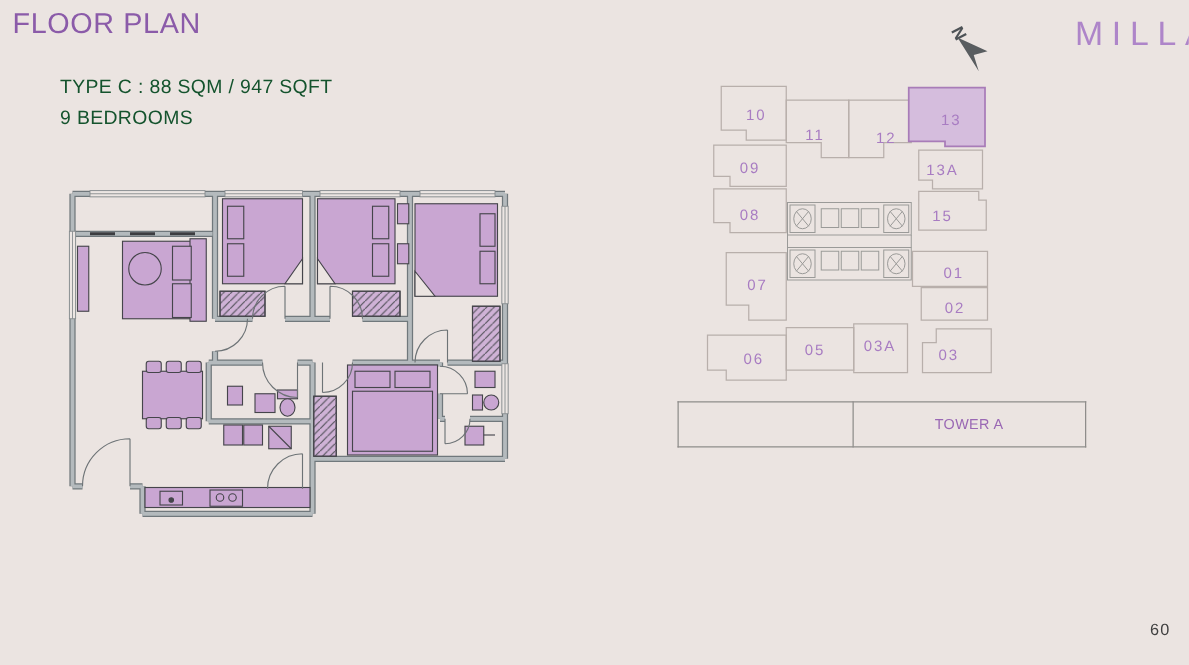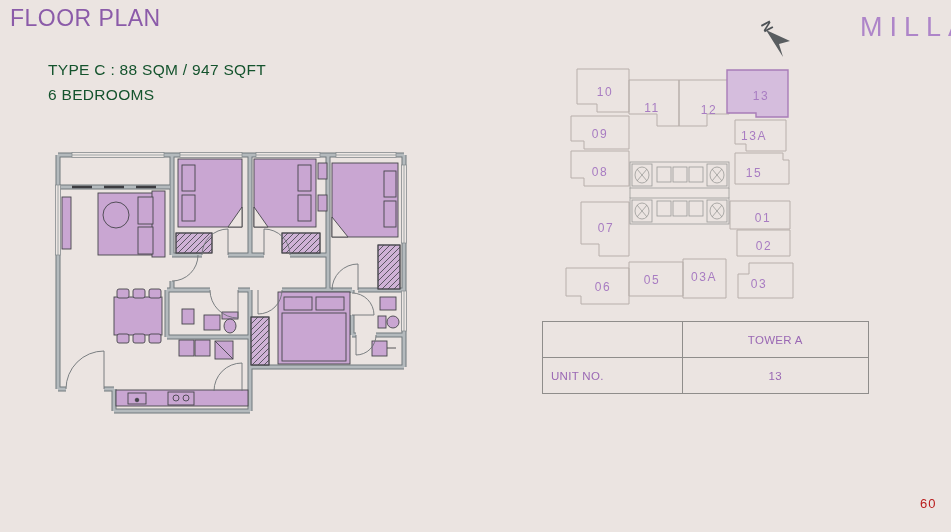--- a/index.html
+++ b/index.html
@@ -45,38 +45,38 @@
   table.info td.lbl { width:140px; text-align:left; }
   table.info td.val { width:187px; text-align:center; }
   table.info tr.r-head { height:36px; }
   table.info tr.r-unit { height:36px; }
   table.info tr.r-ori  { height:37px; }
   table.info tr.r-char { height:46px; }
   table.info tr.r-spa  { height:36px; }
   td.pre { white-space:pre-line; line-height:15px; }
   .page-number {
     position:absolute; left:920px; top:496px;
-    font-size:13px; color:#b91c1c; letter-spacing:1px;
+    font-size:13px; color:#404040; letter-spacing:1px;
   }
   .kp-label {
     font-size:12px; letter-spacing:1.5px; fill:#a87cc2;
     font-family:"Liberation Sans", sans-serif;
   }
   .compass-n {
     font-size:14px; fill:#4d5256; font-weight:700;
     font-family:"Liberation Sans", sans-serif;
   }
 </style>
 </head>
 <body>
 
 <h1 class="page-title">FLOOR PLAN</h1>
 <div class="subtitle">
   <div>TYPE C : 88 SQM / 947 SQFT</div>
-  <div>6 BEDROOMS</div>
+  <div>9 BEDROOMS</div>
 </div>
 
 <div class="logo">MILLA</div>
 
 <svg class="compass" width="52" height="46" viewBox="0 0 52 46">
   <text class="compass-n" x="12" y="16" transform="rotate(62 16 12)">N</text>
   <polygon points="16,16 40,27 29,30 33,43" fill="#595d60"></polygon>
 </svg>
 
 <svg class="floorplan-svg" width="362" height="280" viewBox="0 0 362 280">
@@ -275,20 +275,16 @@
     <text class="kp-label" x="206" y="232">03</text>
   </g>
 </svg>
 
 <table class="info">
   <tbody>
     <tr class="r-head">
       <td class="lbl"></td>
       <td class="val">TOWER A</td>
     </tr>
-    <tr class="r-unit">
-      <td class="lbl">UNIT NO.</td>
-      <td class="val">13</td>
-    </tr>
   </tbody>
 </table>
 
 <div class="page-number">60</div>
 
 </body></html>

